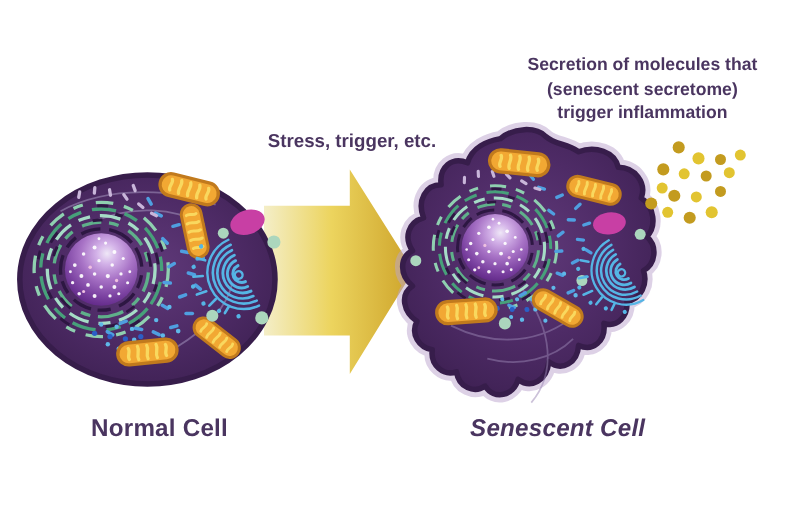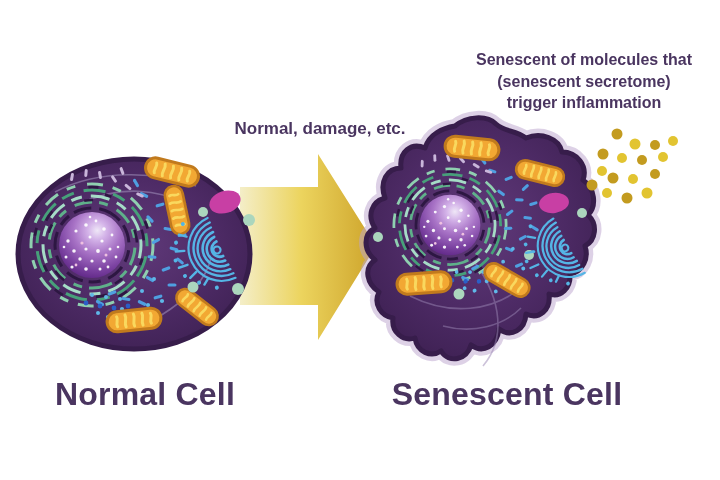--- a/index.html
+++ b/index.html
@@ -7,23 +7,23 @@
     position:relative;width:720px;height:480px;background:#ffffff;overflow:hidden;
     font-family:"Liberation Sans", sans-serif;
   }
   .stage svg{position:absolute;left:0;top:0;}
   .caption{
     position:absolute;color:#4a3560;font-weight:700;text-align:center;
     -webkit-font-smoothing:antialiased;
   }
   .caption--stress{left:228px;top:119px;width:184px;font-size:17px;}
   .caption--secretion{left:455px;top:49px;width:258px;font-size:16px;line-height:21.5px;}
-  .caption--cellname{top:376px;font-size:32px;letter-spacing:.2px;}
+  .caption--cellname{top:376px;font-size:22px;letter-spacing:.2px;}
   .caption--normal{left:45px;width:200px;}
-  .caption--senescent{left:378px;width:258px;}
+  .caption--senescent{left:378px;width:258px;font-style:italic;}
 </style>
 </head>
 <body>
 
 <div class="stage">
 
   <svg width="720" height="480" viewBox="0 0 720 480">
     <defs>
       <linearGradient id="gArrow" gradientUnits="userSpaceOnUse" x1="240" y1="0" x2="376" y2="0">
         <stop offset="0" stop-color="#f4eec8"></stop>
@@ -235,24 +235,24 @@
         <circle cx="622" cy="158" r="5"></circle>
           <circle cx="663" cy="157" r="5"></circle>
         <circle cx="602" cy="171" r="5"></circle>
           <circle cx="633" cy="179" r="5"></circle>
         <circle cx="607" cy="193" r="5"></circle>
           <circle cx="647" cy="193" r="5.5"></circle>
       </g>
     </g>
   </svg>
 
-  <div class="caption caption--stress">Normal, damage, etc.</div>
+  <div class="caption caption--stress">Stress, trigger, etc.</div>
 
   <div class="caption caption--secretion">
-    <div>Senescent of molecules that</div>
+    <div>Secretion of molecules that</div>
     <div>(senescent secretome)</div>
     <div>trigger inflammation</div>
   </div>
 
   <div class="caption caption--cellname caption--normal">Normal Cell</div>
 
   <div class="caption caption--cellname caption--senescent">Senescent Cell</div>
 
 </div>
 

